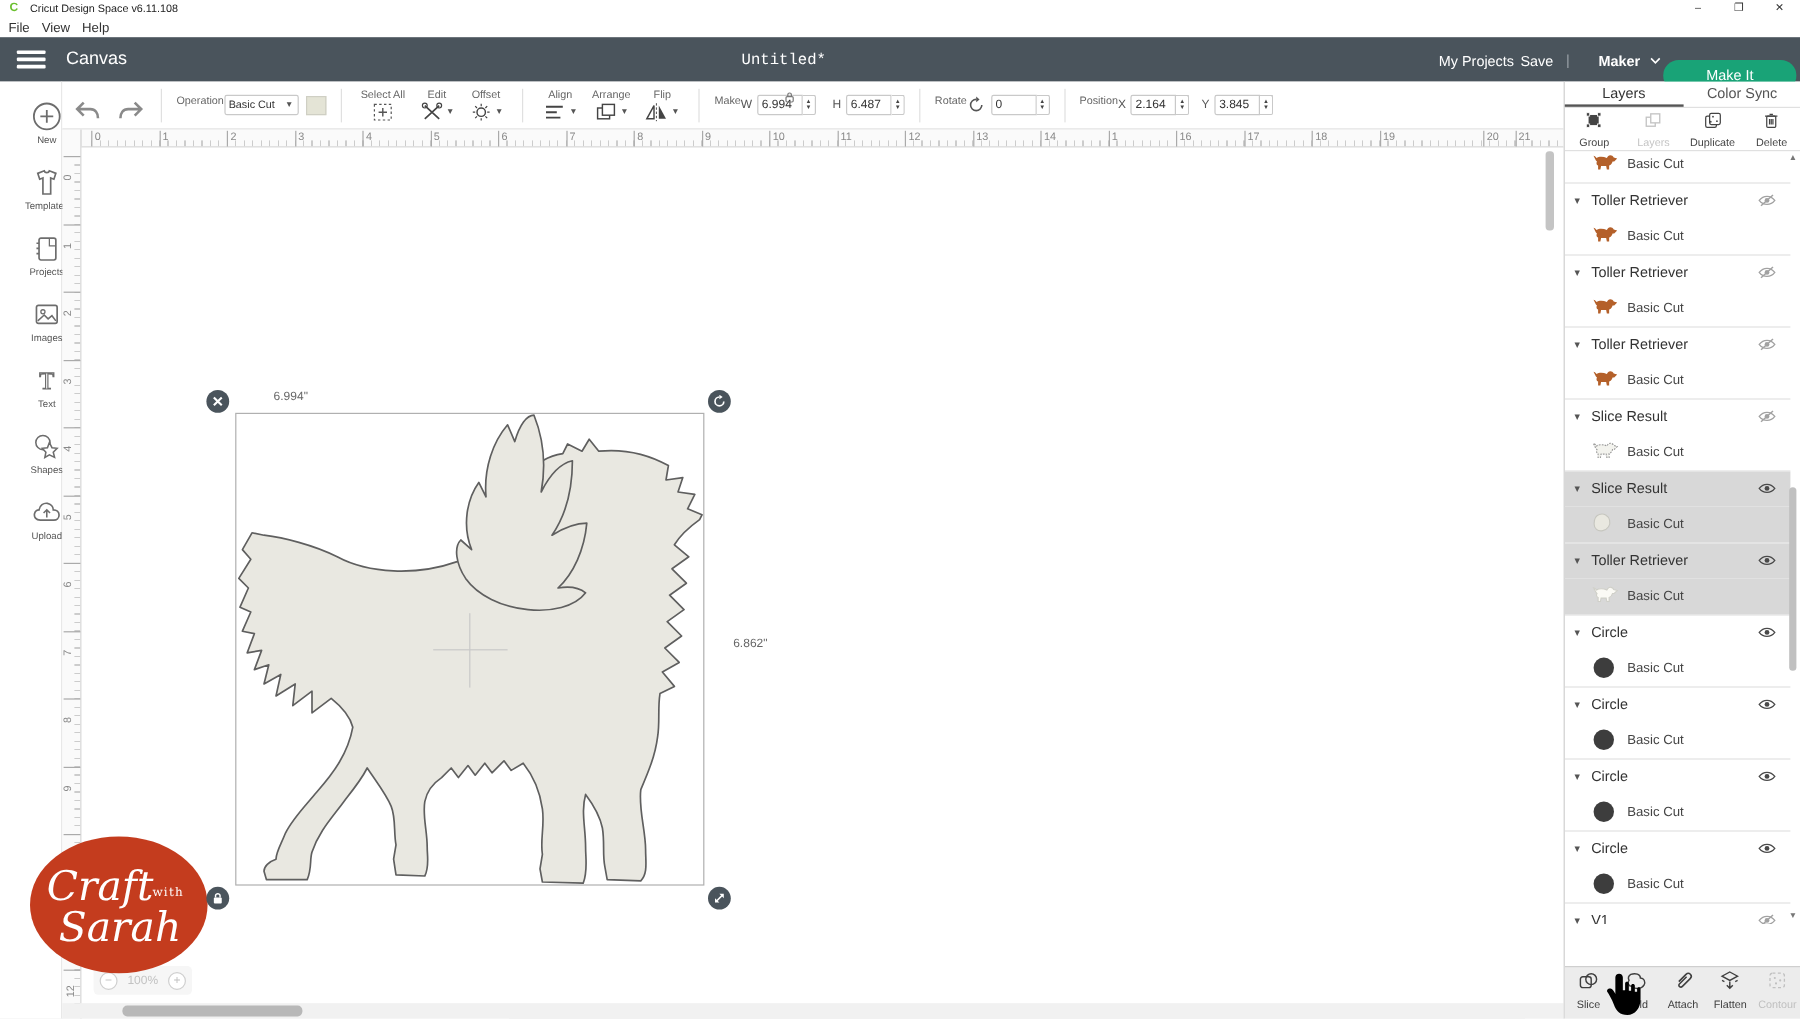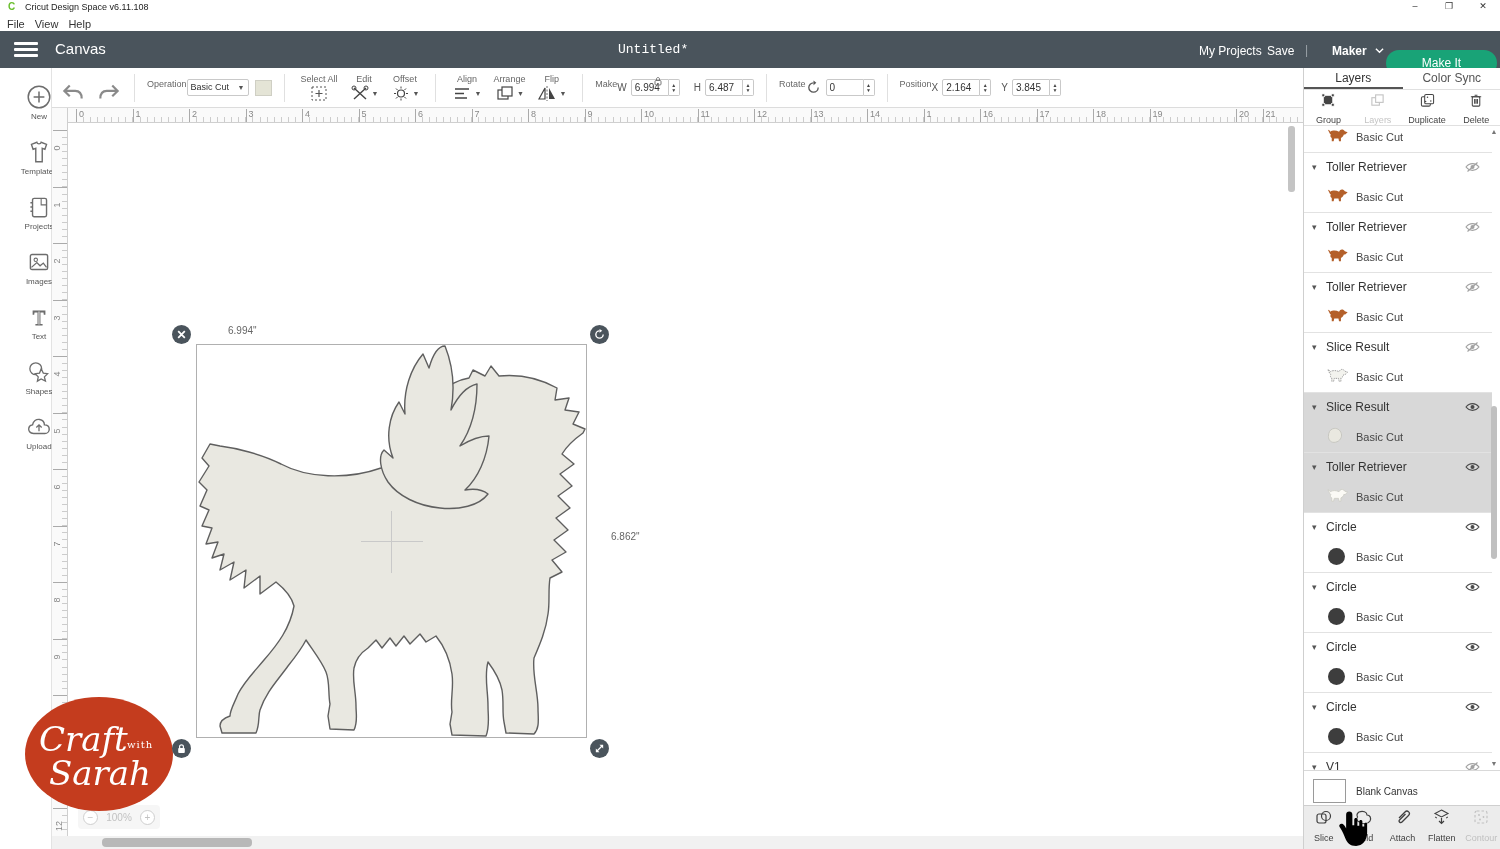--- a/index.html
+++ b/index.html
@@ -675,24 +675,20 @@
             <circle cx="7.5" cy="6" r="2" fill="#a2a2a2"></circle>
             <path d="M2.5,10.5 L12.5,1.5" stroke="#a2a2a2" stroke-width="1.2"></path>
           </svg>
         </div>
       </div>
     <div class="pvscroll">
       <span class="parrow" style="top:0">▲</span>
       <div class="pvthumb"></div>
       <span class="parrow" style="top:632px">▼</span>
     </div>
-    <div class="blankrow">
-      <div class="blankthumb"></div>
-      <span class="blanklabel">Blank Canvas</span>
-    </div>
     <div class="pbottom" id="pbottom">
         <div class="pbact"><svg viewBox="0 0 17 17" class="picon">
             <rect x="2" y="5" width="9" height="9" rx="2" fill="none" stroke="currentColor" stroke-width="1.2"></rect>
             <circle cx="11" cy="7" r="4.5" fill="none" stroke="currentColor" stroke-width="1.2"></circle>
           </svg><span class="plabel">Slice</span></div>
         <div class="pbact"><svg viewBox="0 0 17 17" class="picon">
             <path d="M4,3 C8,1.5 12,3 12,6 C15,6 16.5,9 15,12 C13,15.5 7,15.5 5,13 C2,13 1,10 2.5,8 C1.5,6 2.5,4 4,3 Z" fill="none" stroke="currentColor" stroke-width="1.2"></path>
           </svg><span class="plabel">Weld</span></div>
         <div class="pbact"><svg viewBox="0 0 17 17" class="picon">
             <path d="M5,9 L11,3 C13.5,0.5 17,4 14.5,6.5 L8,13 C6.5,14.5 4,12.5 5.5,11 L11.5,5" fill="none" stroke="currentColor" stroke-width="1.3"></path>

